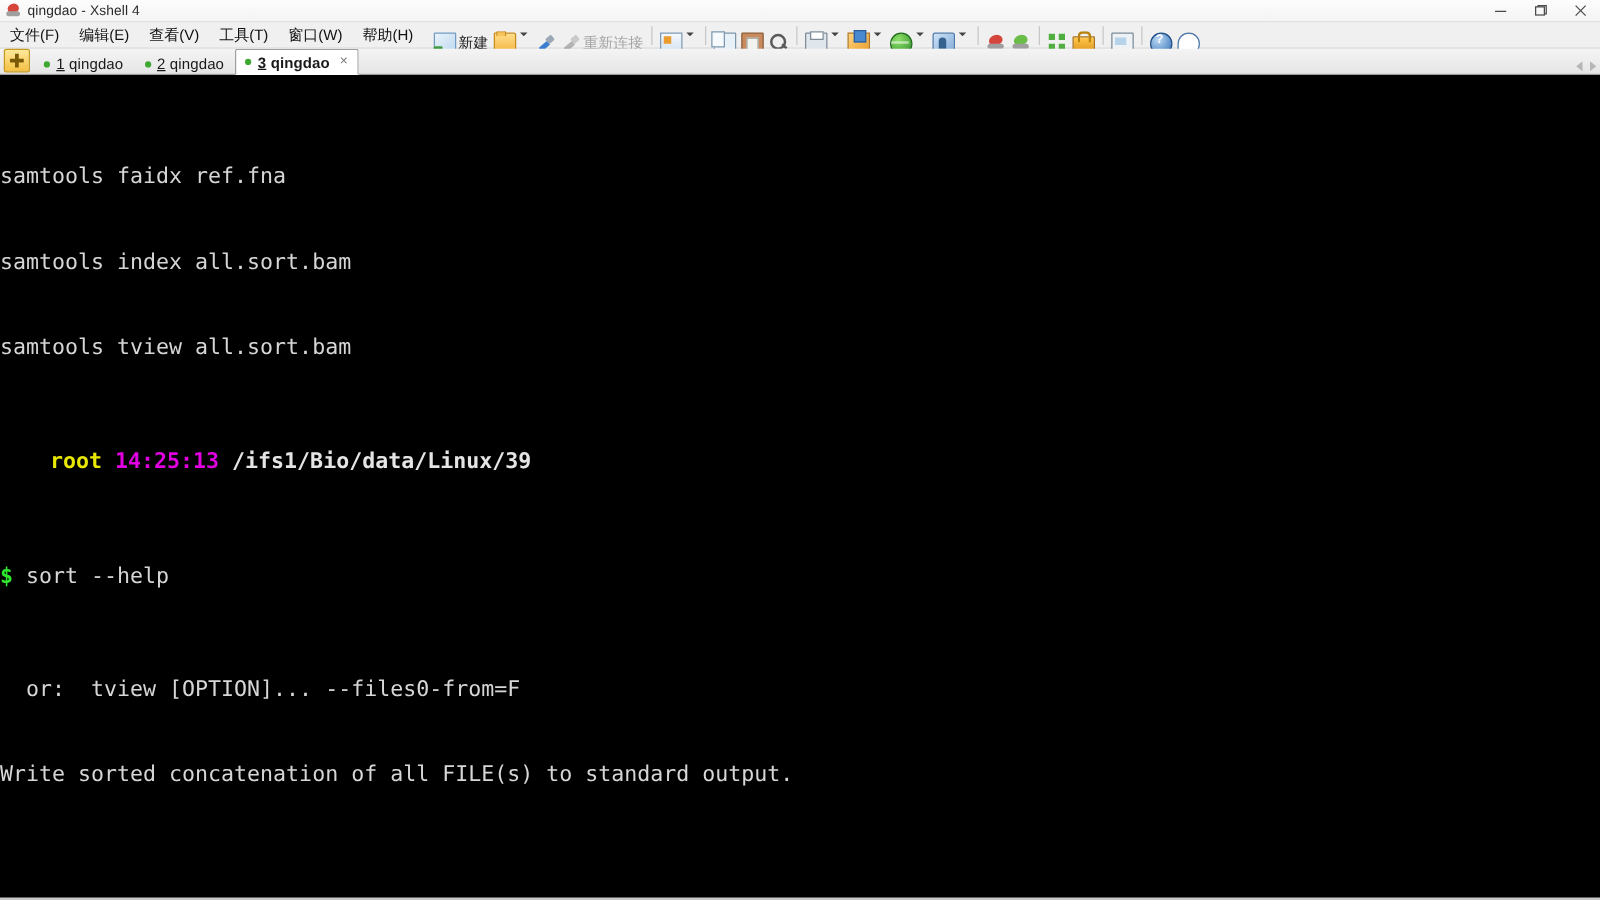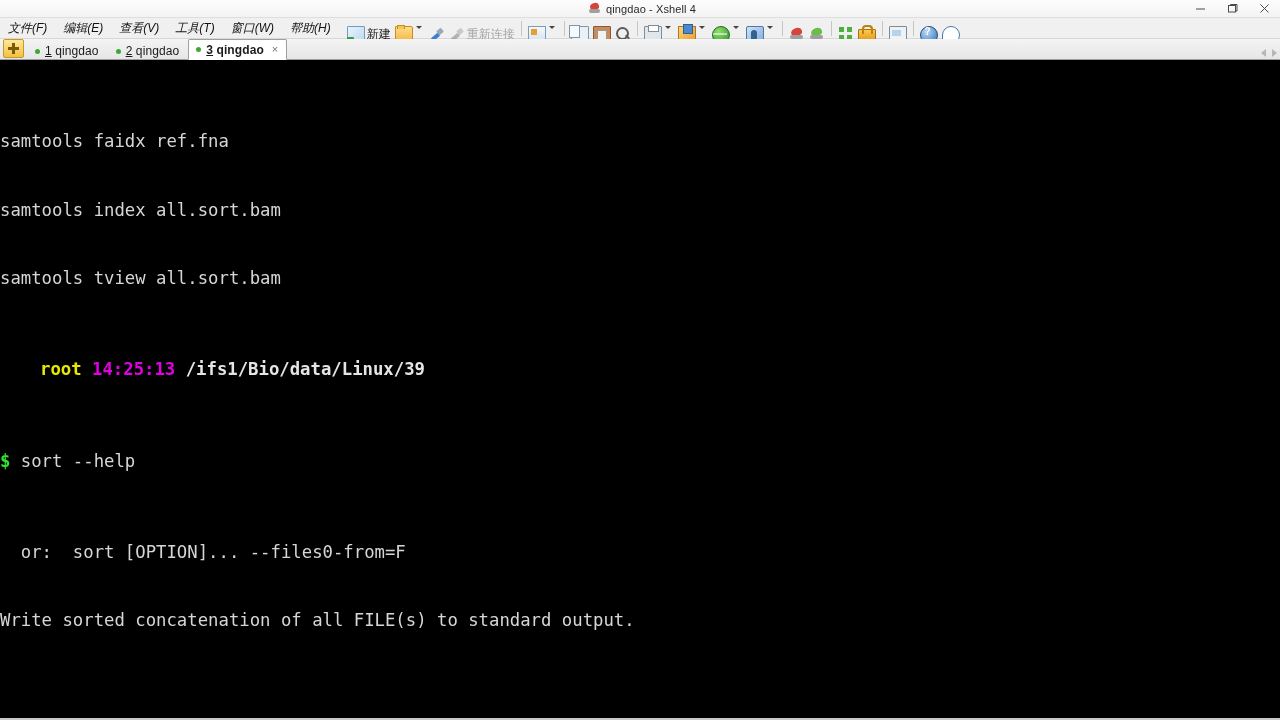--- a/index.html
+++ b/index.html
@@ -19,21 +19,20 @@
 
   
   .titlebar {
     height: 17px;
     background: linear-gradient(to bottom, #fdfdfd, #f3f3f3);
     border-bottom: 1px solid #dedede;
     display: flex;
     align-items: center;
     flex: 0 0 auto;
     position: relative;
-    justify-content: center;
   }
   .titlebar .app-icon {
     width: 14px; height: 13px;
     margin: 0 4px 0 4px;
     position: relative;
     flex: 0 0 auto;
   }
   .titlebar .app-icon .s1 {
     position:absolute; left:2px; top:1px;
     width:9px; height:7px;
@@ -71,21 +70,21 @@
   
   .menurow {
     height: 20px;
     background: #f0f0f0;
     border-bottom: 1px solid #d7d7d7;
     display: flex;
     align-items: center;
     flex: 0 0 auto;
     position: relative;
   }
-  .menu-items { display: flex; align-items: center; height: 20px; font-style: italic; }
+  .menu-items { display: flex; align-items: center; height: 20px; }
   .menu-item {
     font-size: 12px;
     color: #111;
     padding: 0 8px;
     height: 20px;
     line-height: 20px;
     white-space: nowrap;
     cursor: default;
   }
 
@@ -435,21 +434,21 @@
     <div class="term-inner">
 
       <div class="term-line"><span class="c-white">samtools faidx ref.fna</span></div>
       <div class="term-line"><span class="c-white">samtools index all.sort.bam</span></div>
       <div class="term-line"><span class="c-white">samtools tview all.sort.bam</span></div>
 
       <div class="term-line"><span class="c-yellow">root</span><span class="c-white"> </span><span class="c-magenta">14:25:13</span><span class="c-white"> </span><span class="c-cyan">/ifs1/Bio/data/Linux/39</span></div>
 
       <div class="term-line"><span class="c-green">$</span><span class="c-white"> </span><span class="c-white">sort --help</span></div>
 
-      <div class="term-line"><span class="c-white">  or:  sort [OPTION]... --files0-from=F</span></div>
+      <div class="term-line"><span class="c-white">  or:  tview [OPTION]... --files0-from=F</span></div>
       <div class="term-line"><span class="c-white">Write sorted concatenation of all FILE(s) to standard output.</span></div>
       
       
       
       
       
       
       
       
 

